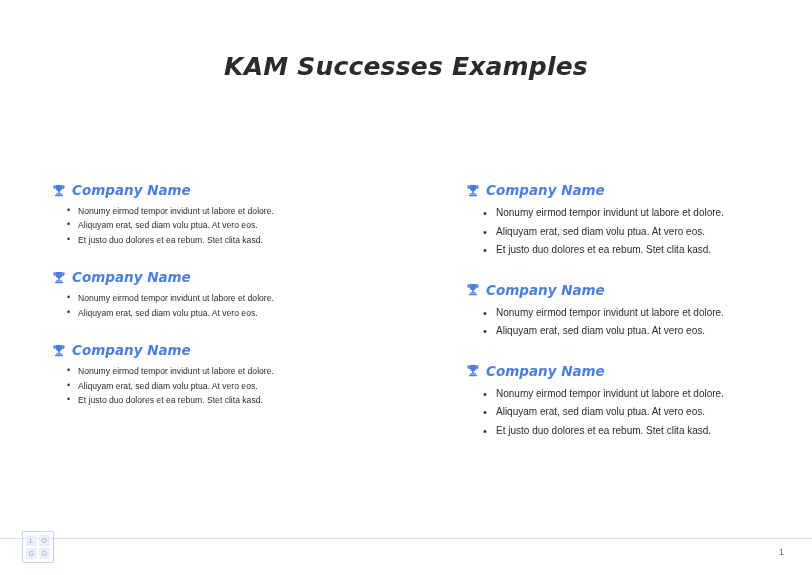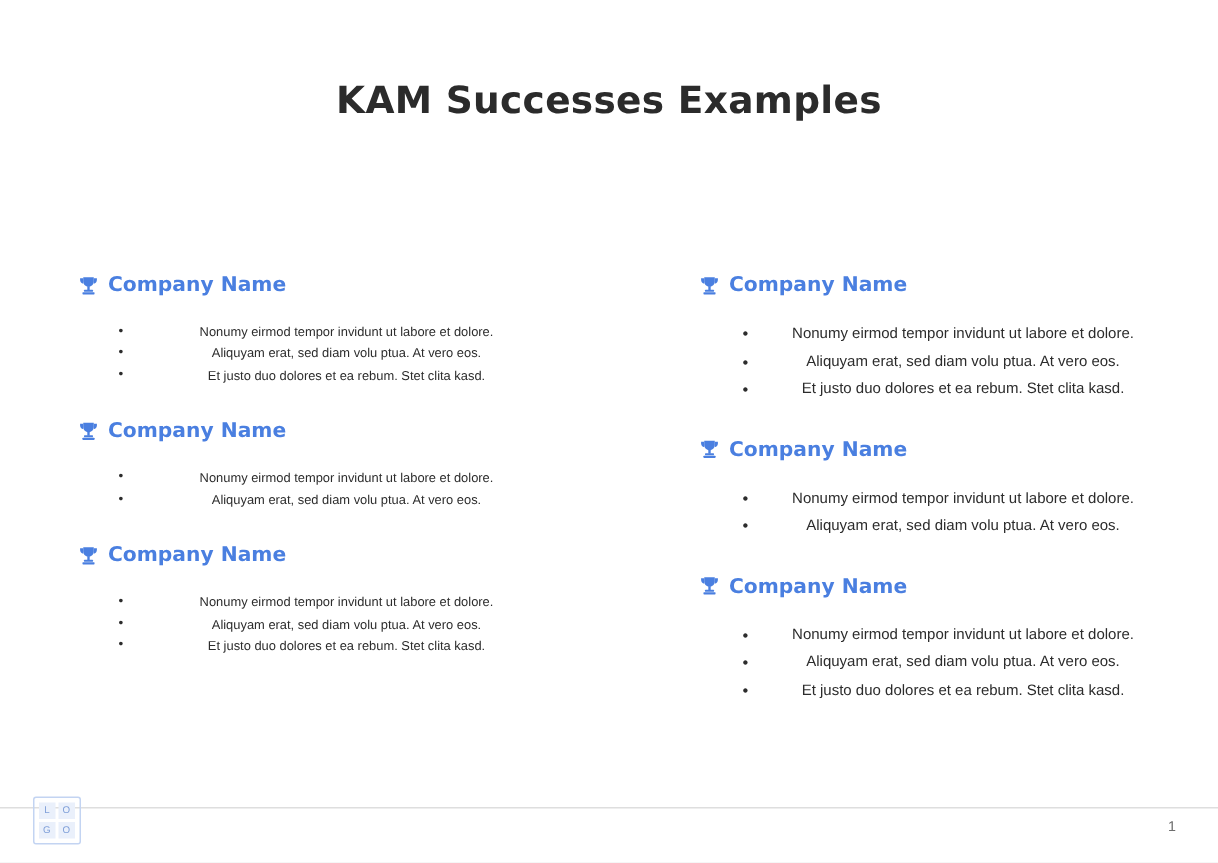--- a/index.html
+++ b/index.html
@@ -19,20 +19,21 @@
     box-sizing: border-box;
   }
   .slide-title {
     position: absolute;
     top: 52px;
     left: 0;
     width: 100%;
     text-align: center;
     font-family: "DejaVu Sans", sans-serif;
     font-size: 25px;
+    font-style: italic;
     font-weight: bold;
     color: #2b2b2b;
     letter-spacing: 0.2px;
   }
   .columns {
     position: absolute;
     top: 182px;
     left: 0;
     width: 100%;
     display: flex;
@@ -64,29 +65,29 @@
     display: inline-block;
     width: 14px;
     height: 15px;
     flex: 0 0 auto;
     position: relative;
     top: 0px;
   }
   .company {
     font-family: "DejaVu Sans", sans-serif;
     font-size: 13.5px;
+    font-style: italic;
     font-weight: bold;
     color: #4a7fe0;
     white-space: nowrap;
   }
   .bullets {
-    margin: 16px;
+    margin: 4px;
     padding-left: 22px;
     list-style: none;
-    text-align: center;
   }
   .bullets li {
     position: relative;
     font-size: 8.6px;
     line-height: 1.68;
     color: #2c2c2c;
   }
   .bullets li::before {
     content: "\2022";
     position: absolute;

